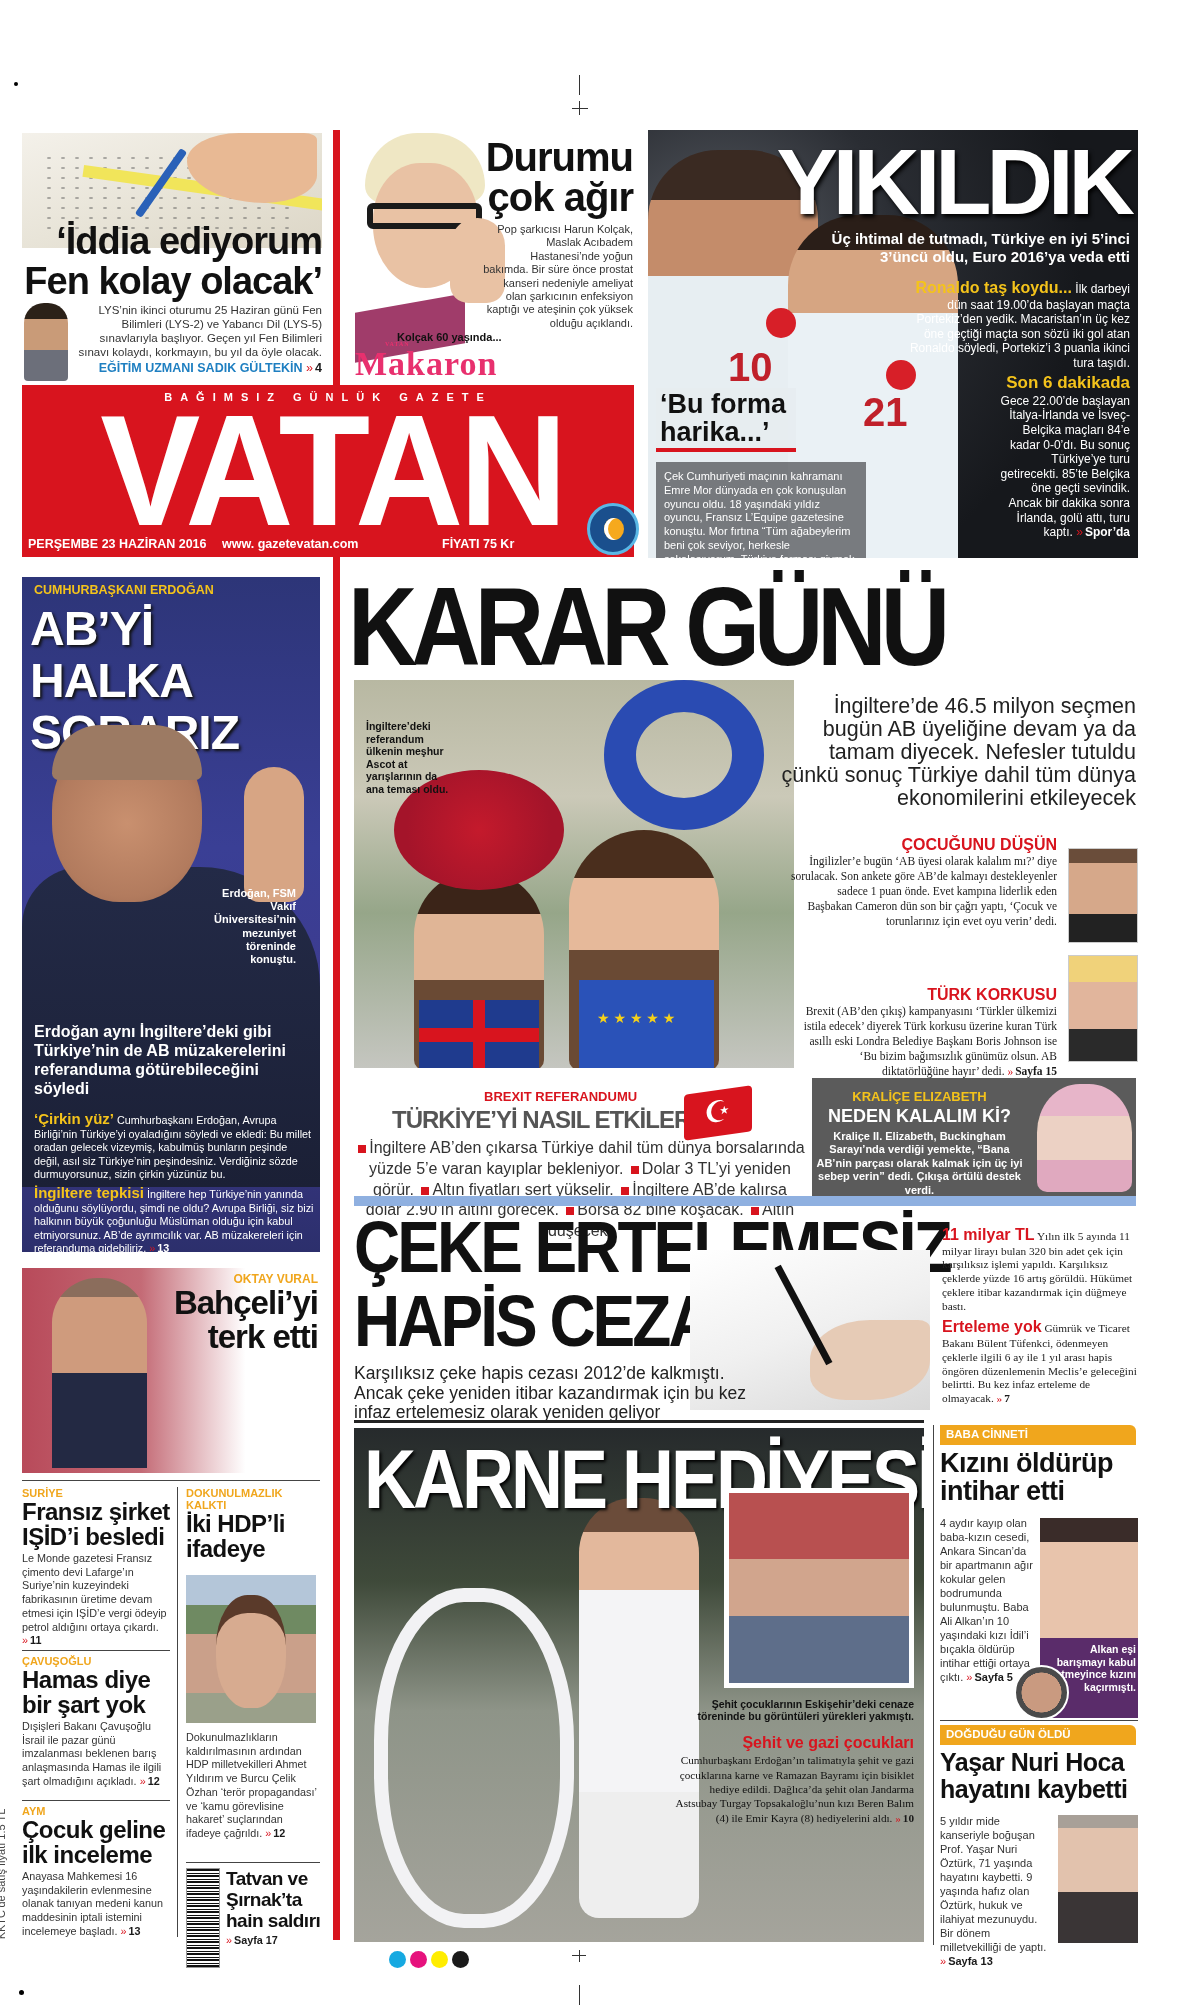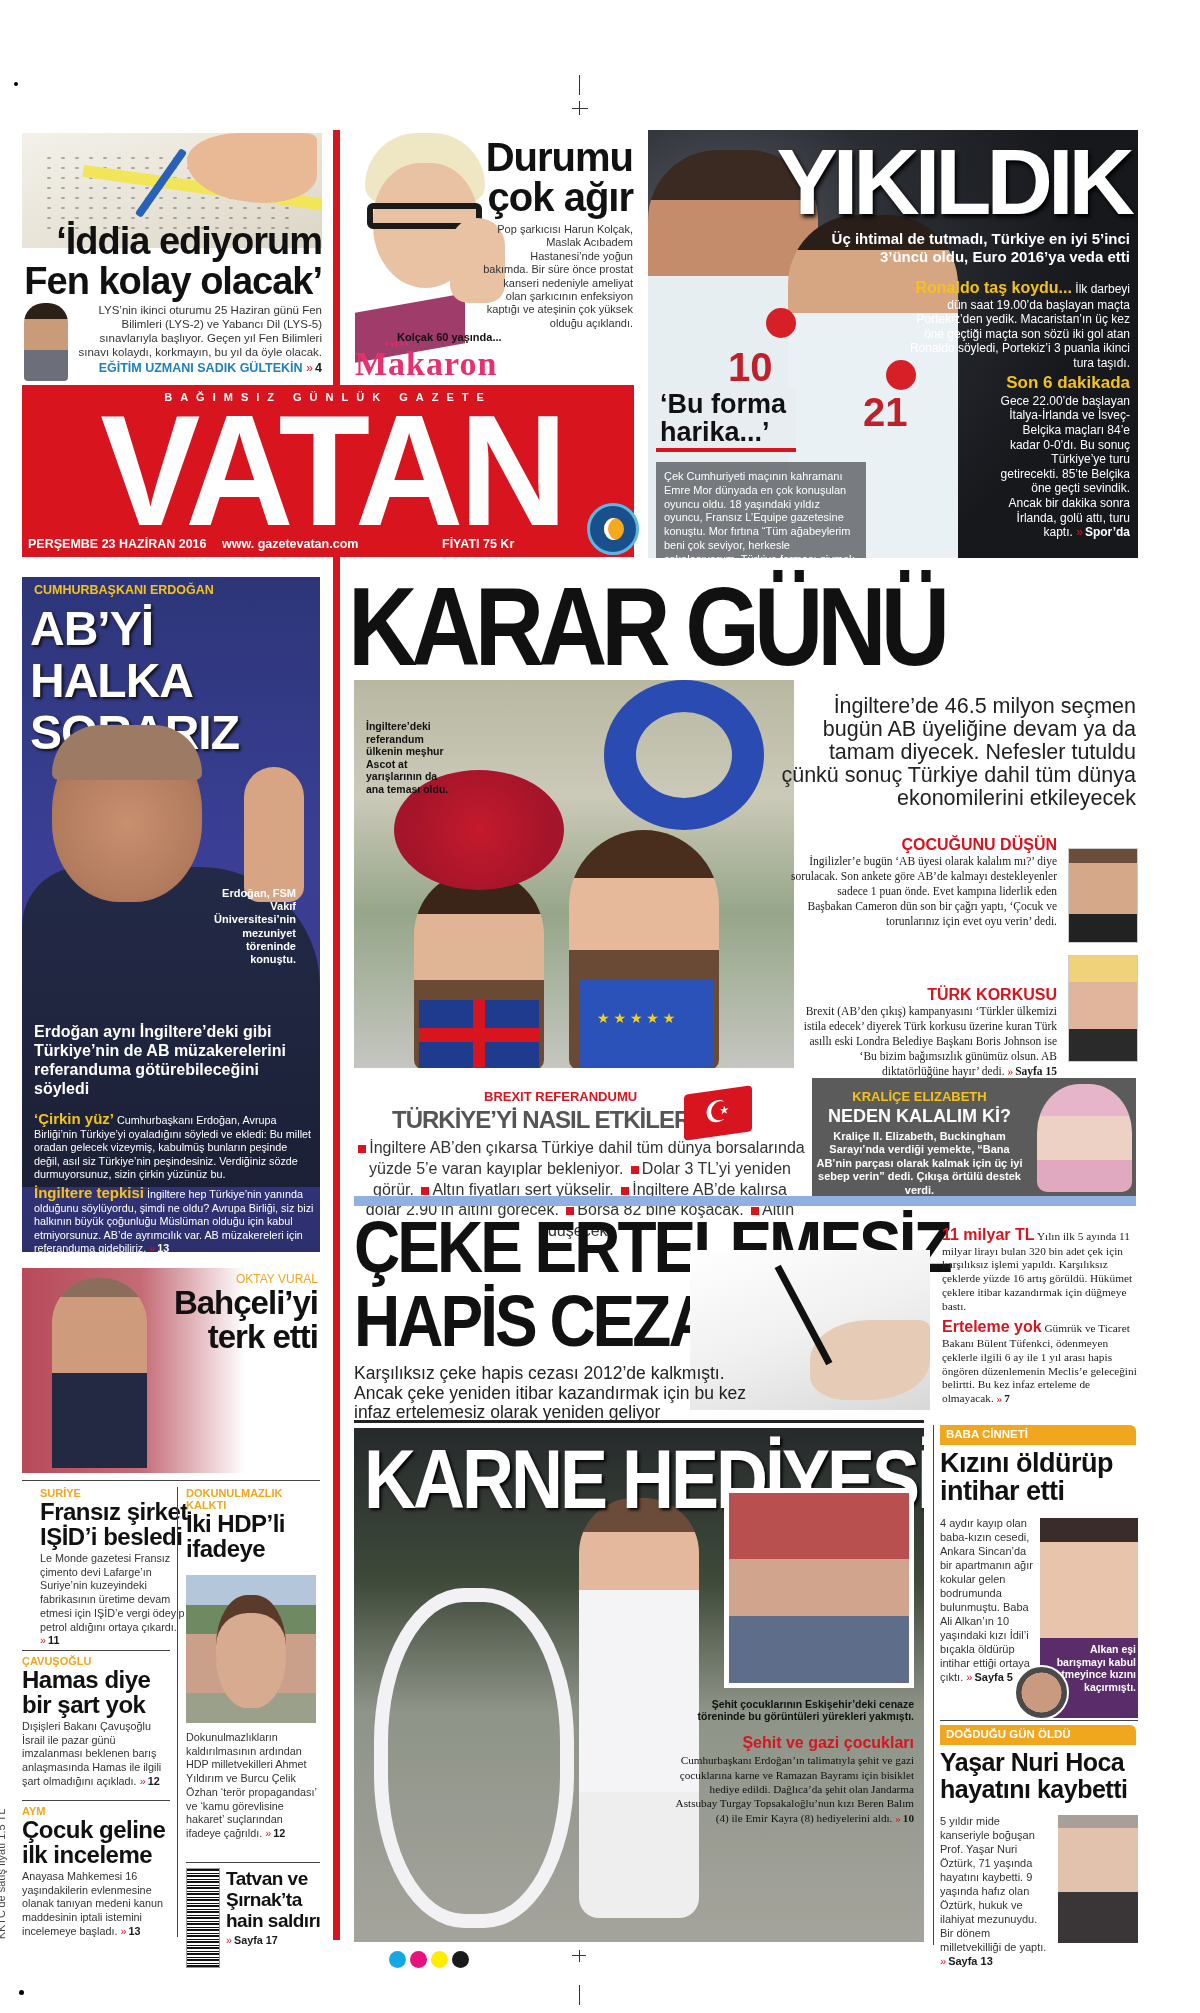--- a/index.html
+++ b/index.html
@@ -124,21 +124,21 @@
   #brexit .right .k { position:absolute; left:0; width:215px; top:11px; text-align:center; font-size:13px; font-weight:bold; color:#f4c31b; }
   #brexit .right .t { position:absolute; left:0; width:215px; top:28px; text-align:center; font-size:18px; font-weight:900; color:#fff; }
   #brexit .right p { position:absolute; left:0; width:215px; top:52px; text-align:center; font-size:11px; color:#fff; font-weight:bold; }
   #brexit .queen { position:absolute; left:225px; top:6px; width:95px; height:108px; border-radius:45% 45% 10px 10px; background: linear-gradient(#e7b5c9 0 30%, #ecd1c4 30% 70%, #e0a9bf 70%); }
   #bluebar1 { left: 354px; top: 1196px; width: 782px; height: 10px; background:#8fb0e0; }
 
   
   #vural { left: 22px; top: 1268px; width: 298px; height: 210px; }
   #vural .photo { position:absolute; left:0; top:0; width:298px; height:205px; background: linear-gradient(90deg,#b84a5a 0%, #c46b76 40%, #fff 75%); }
   #vural .man { position:absolute; left:30px; top:10px; width:95px; height:190px; border-radius:45px 45px 0 0; background: linear-gradient(#8b6d5c 0 10%, #cf9b7d 10% 50%, #232943 50%); }
-  #vural .kicker { position:absolute; right:2px; top:4px; font-size:12px; font-weight:400; color:#f0a61d; }
+  #vural .kicker { position:absolute; right:2px; top:4px; font-size:12px; font-weight:700; color:#f0a61d; }
   #vural h2 { position:absolute; right:2px; top:18px; font-size:33px; line-height:34px; font-weight:bold; color:#111; text-align:right; letter-spacing:-1px; }
   #vural p { position:absolute; right:2px; top:92px; width:170px; text-align:right; font-family:"Liberation Serif",serif; font-size:11.2px; line-height:1.3; color:#222; }
   #vural p b { font-family:"Liberation Sans",sans-serif; color:#d8141e; font-size:16px; }
 
   
   .sm { position:absolute; }
   .sm .k { font-size:11px; font-weight:900; color:#f0a61d; }
   .sm h3 { font-size:24px; line-height:25px; font-weight:bold; color:#111; letter-spacing:-.5px; }
   .sm p { font-size:10.8px; color:#333; margin-top:3px; line-height:1.27; }
   .hr { position:absolute; height:1px; background:#444; }
@@ -311,21 +311,21 @@
 
 <div id="vural" class="abs">
   <div class="photo">
       <div class="man"></div>
     </div>
   <div class="kicker">OKTAY VURAL</div>
   <h2 style="width:160px;">Bahçeli’yi terk etti</h2>
 </div>
 <div class="hr" style="left:22px;top:1480px;width:298px;"></div>
 
-<div class="sm" style="left:22px;top:1487px;width:148px;margin-left:18px;">
+<div class="sm" style="left:22px;top:1487px;width:148px;">
   <div class="k">SURİYE</div>
   <h3>Fransız şirket IŞİD’i besledi</h3>
   <p><span>Le Monde gazetesi Fransız çimento devi Lafarge’ın Suriye’nin kuzeyindeki fabrikasının üretime devam etmesi için IŞİD’e vergi ödeyip petrol aldığını ortaya çıkardı.</span> <span class="more">11</span></p>
 </div>
 <div class="hr" style="left:22px;top:1650px;width:148px;"></div>
 <div class="sm" style="left:22px;top:1655px;width:148px;">
   <div class="k">ÇAVUŞOĞLU</div>
   <h3>Hamas diye bir şart yok</h3>
   <p><span>Dışişleri Bakanı Çavuşoğlu İsrail ile pazar günü imzalanması beklenen barış anlaşmasında Hamas ile ilgili şart olmadığını açıkladı.</span> <span class="more">12</span></p>
 </div>

